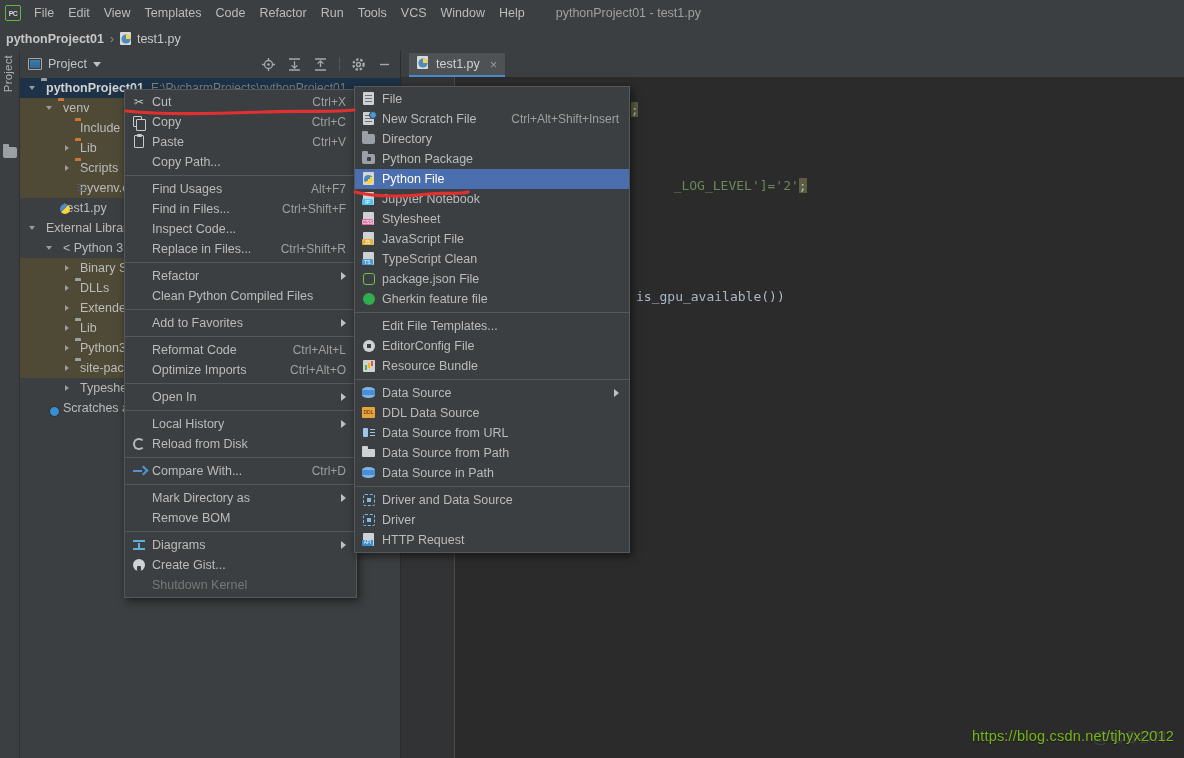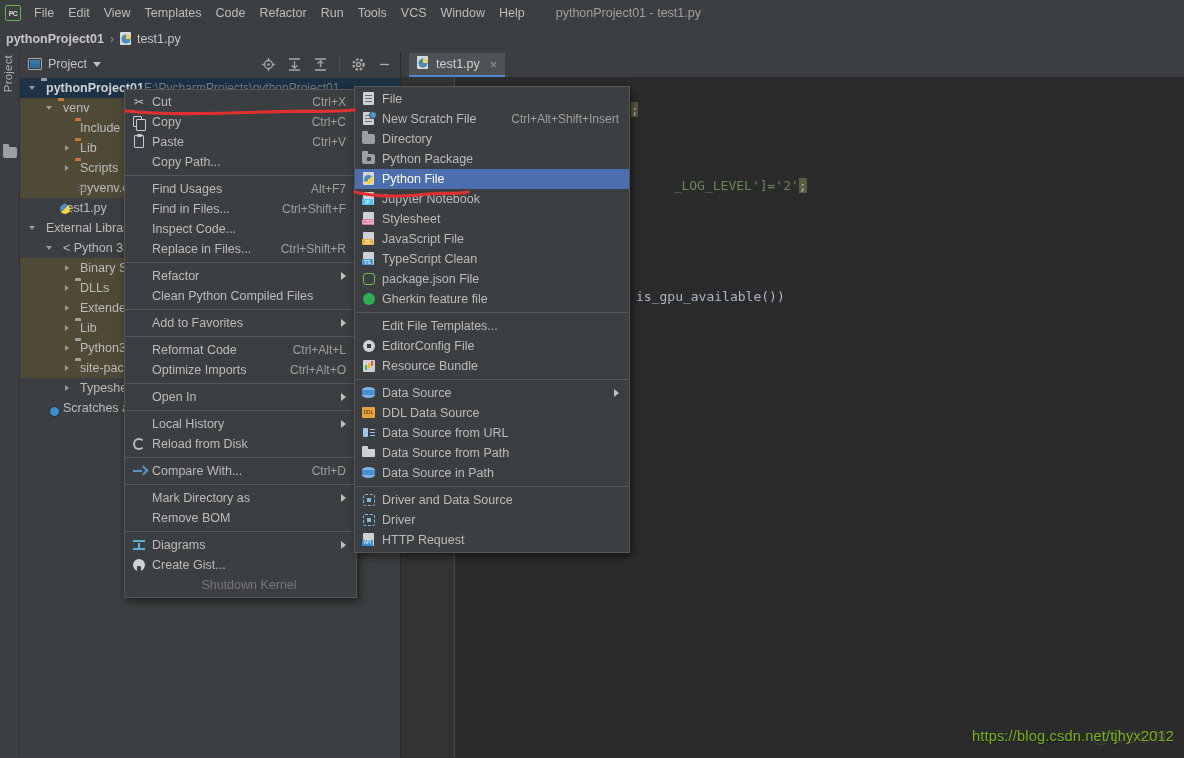--- a/index.html
+++ b/index.html
@@ -99,21 +99,21 @@
   .row .arrow.right:after {
     content:""; position:absolute; left:3px; top:2px;
     border-left:4px solid #9a9a9a; border-top:3.5px solid transparent; border-bottom:3.5px solid transparent;
   }
   .row .arrow.down:after {
     content:""; position:absolute; left:1px; top:3px;
     border-top:4px solid #9a9a9a; border-left:3.5px solid transparent; border-right:3.5px solid transparent;
   }
   .row .label { overflow: hidden; text-overflow: clip; }
   .row .label.bold { font-weight: bold; color: #d2d2d2; }
-  .row .path { color: #7d7d7d; font-size: 12px; }
+  .row .path { color: #7d7d7d; margin-left: 7px; font-size: 12px; }
 
   
   .ico { width: 16px; height: 16px; flex: 0 0 16px; margin-right: 5px; position: relative; }
   .ico.folder-gray { background:#9aa0a6; border-radius:0 2px 2px 2px; width:14px;height:11px; margin-top:1px;}
   .ico.folder-gray:before{content:"";position:absolute;left:0;top:-3px;width:6px;height:3px;background:#9aa0a6;border-radius:1px 1px 0 0;}
   .ico.folder-orange { background:#cc7832; border-radius:0 2px 2px 2px; width:14px;height:11px;margin-top:1px;}
   .ico.folder-orange:before{content:"";position:absolute;left:0;top:-3px;width:6px;height:3px;background:#cc7832;border-radius:1px 1px 0 0;}
   .ico.bars { width:14px; height:12px; margin-top:1px; background:
       linear-gradient(to right,#4caf50 0 2px,transparent 2px 3px,#64b5f6 3px 5px,transparent 5px 6px,#4caf50 6px 8px,transparent 8px 9px,#9ccc65 9px 11px,transparent 11px 12px,#4caf50 12px 14px); }
   .ico.pyfile {
@@ -154,21 +154,21 @@
   
   .menu {
     position: absolute; background: #3c3f41; border: 1px solid #555759;
     box-shadow: 2px 3px 8px rgba(0,0,0,.55); padding: 2px 0; z-index: 50;
   }
   .mi {
     position: relative; display: flex; align-items: center; height: 20px;
     padding: 0 10px 0 6px; font-size: 12.5px; color: #bbbbbb; white-space: nowrap;
   }
   .mi.hl { background: #4b6eaf; color: #ffffff; }
-  .mi.disabled { color: #777777; text-align: center; }
+  .mi.disabled { color: #777777; }
   .mi .mico { width: 16px; flex: 0 0 16px; height: 16px; margin-right: 5px; position: relative; }
   .mi .mlabel { flex: 1 1 auto; }
   .mi .mkey { color: #9f9f9f; margin-left: 26px; font-size: 12px; }
   .mi .subarrow { margin-left: 12px; width:0;height:0;
      border-left:5px solid #c0c0c0;border-top:4px solid transparent;border-bottom:4px solid transparent; }
   .mi.hl .subarrow { border-left-color:#ffffff; }
   .msep { height: 1px; background: #555759; margin: 3px 0; }
 
   
   .g-doc { position:absolute; left:2px; top:1px; width:11px;height:13px;background:#cfd2d4;border-radius:1px;}

